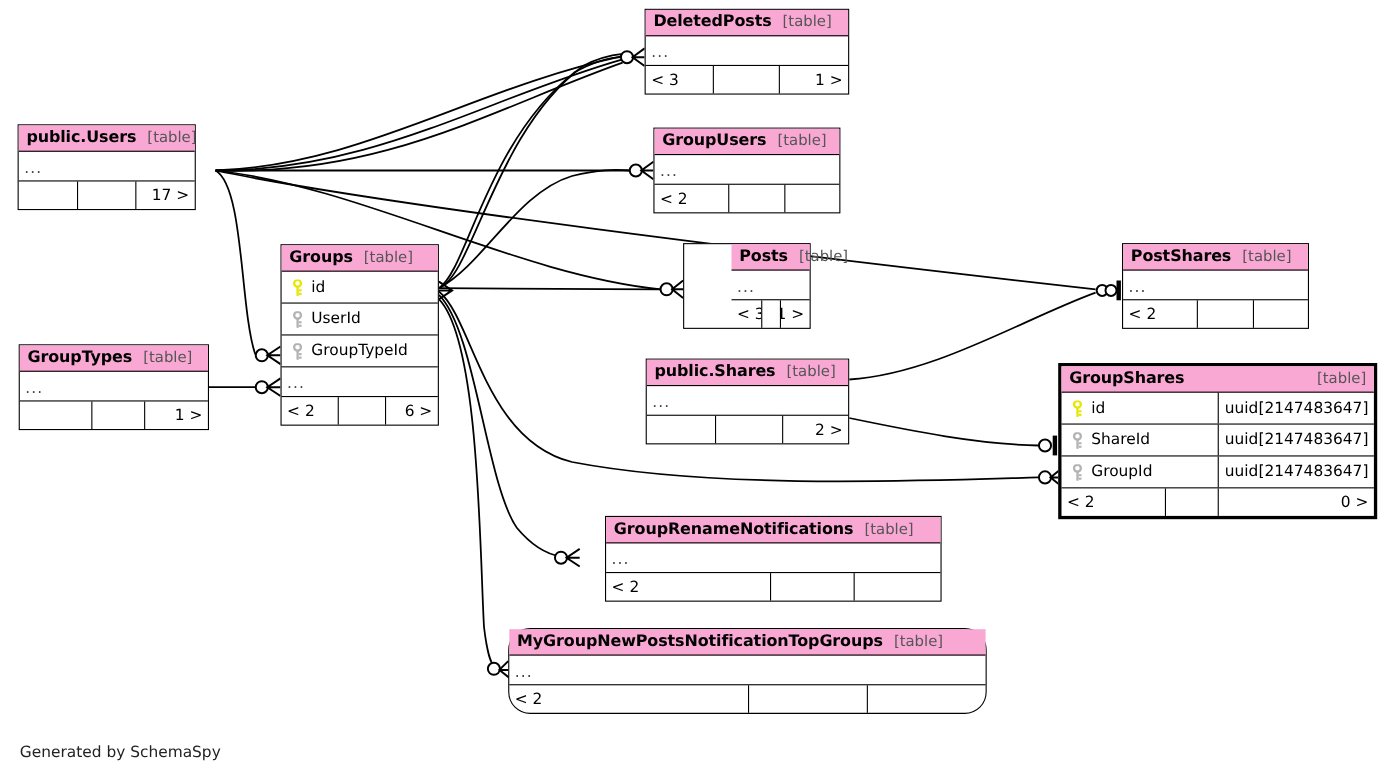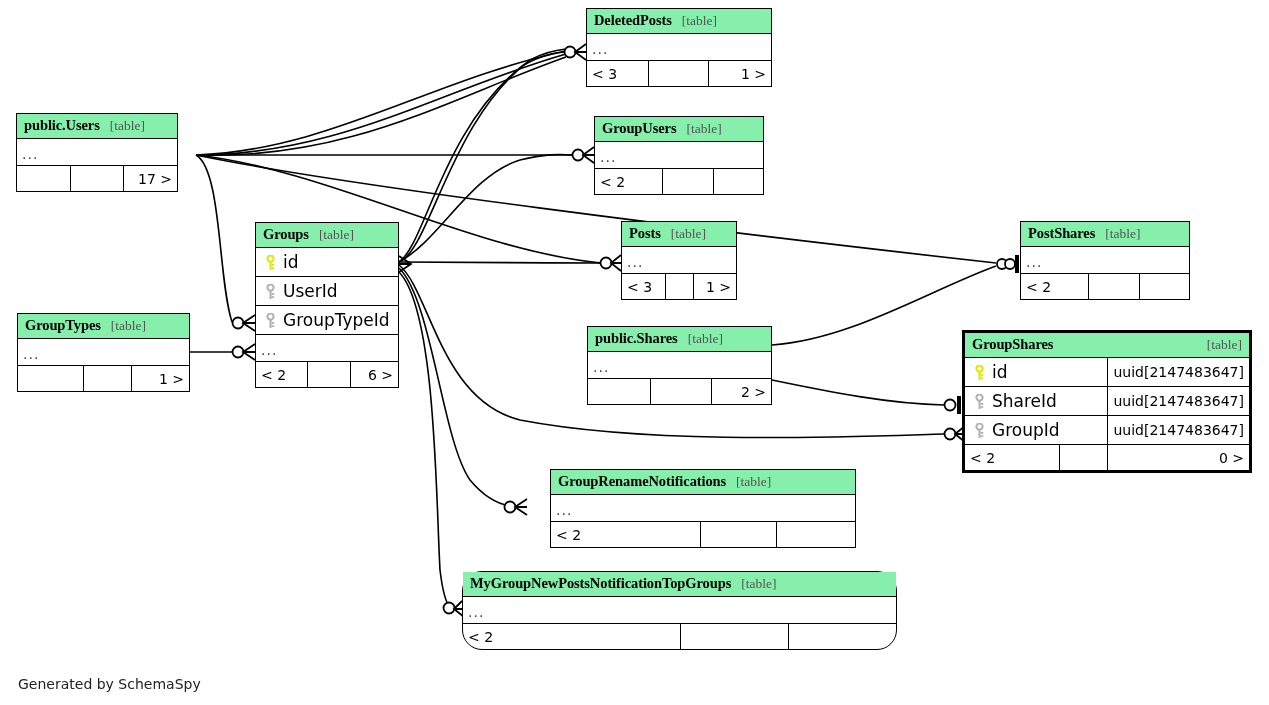--- a/index.html
+++ b/index.html
@@ -26,28 +26,27 @@
     position: absolute;
     background: #ffffff;
     border: 1px solid #000000;
     box-sizing: border-box;
     z-index: 5;
   }
   .table-box.focal {
     border: 3px solid #000000;
   }
   .tbl-header {
-    background: #86efac;
+    background: #f9a8d4;
     border-bottom: 1px solid #000000;
     padding: 3px 7px 4px 7px;
     display: flex;
     align-items: flex-end;
     white-space: nowrap;
     box-sizing: border-box;
-    font-family: Liberation Serif, serif;
   }
   .tbl-name {
     font-weight: bold;
     font-size: 14.5px;
     color: #000000;
     letter-spacing: -0.1px;
   }
   .tbl-tag {
     font-size: 13.5px;
     color: #555555;
@@ -60,21 +59,21 @@
   .col-row {
     display: flex;
     align-items: center;
     border-bottom: 1px solid #000000;
     box-sizing: border-box;
     height: 29px;
   }
   .col-row:last-child { border-bottom: none; }
   .col-name {
     flex: 1 1 auto;
-    font-size: 17px;
+    font-size: 14px;
     color: #000000;
     padding-left: 5px;
     white-space: nowrap;
     display: flex;
     align-items: center;
   }
   .col-type {
     border-left: 1px solid #000000;
     font-size: 14px;
     color: #000000;
@@ -280,21 +279,21 @@
             <span>GroupTypeId</span>
           </div>
         </div>
         <div class="ellipsis-row">...</div>
         <div class="foot-row">
           <div class="foot-cell l" style="width: 36%;">&lt; 2</div>
           <div class="foot-cell l" style="width: 30%;"></div>
           <div class="foot-cell r" style="width: 34%;">6 &gt;</div>
         </div>
       </div>
-      <div class="table-box" style="left: 621px; top: 221px; width: 116px;">
+      <div class="table-box" style="left: 621px; top: 221px; width: 116px; padding-left: 43px;">
         <div class="tbl-header">
           <span class="tbl-name">Posts</span>
           <span class="tbl-tag">[table]</span>
         </div>
         <div class="ellipsis-row">...</div>
         <div class="foot-row">
           <div class="foot-cell l" style="width: 38%;">&lt; 3</div>
           <div class="foot-cell l" style="width: 24%;"></div>
           <div class="foot-cell r" style="width: 38%;">1 &gt;</div>
         </div>

